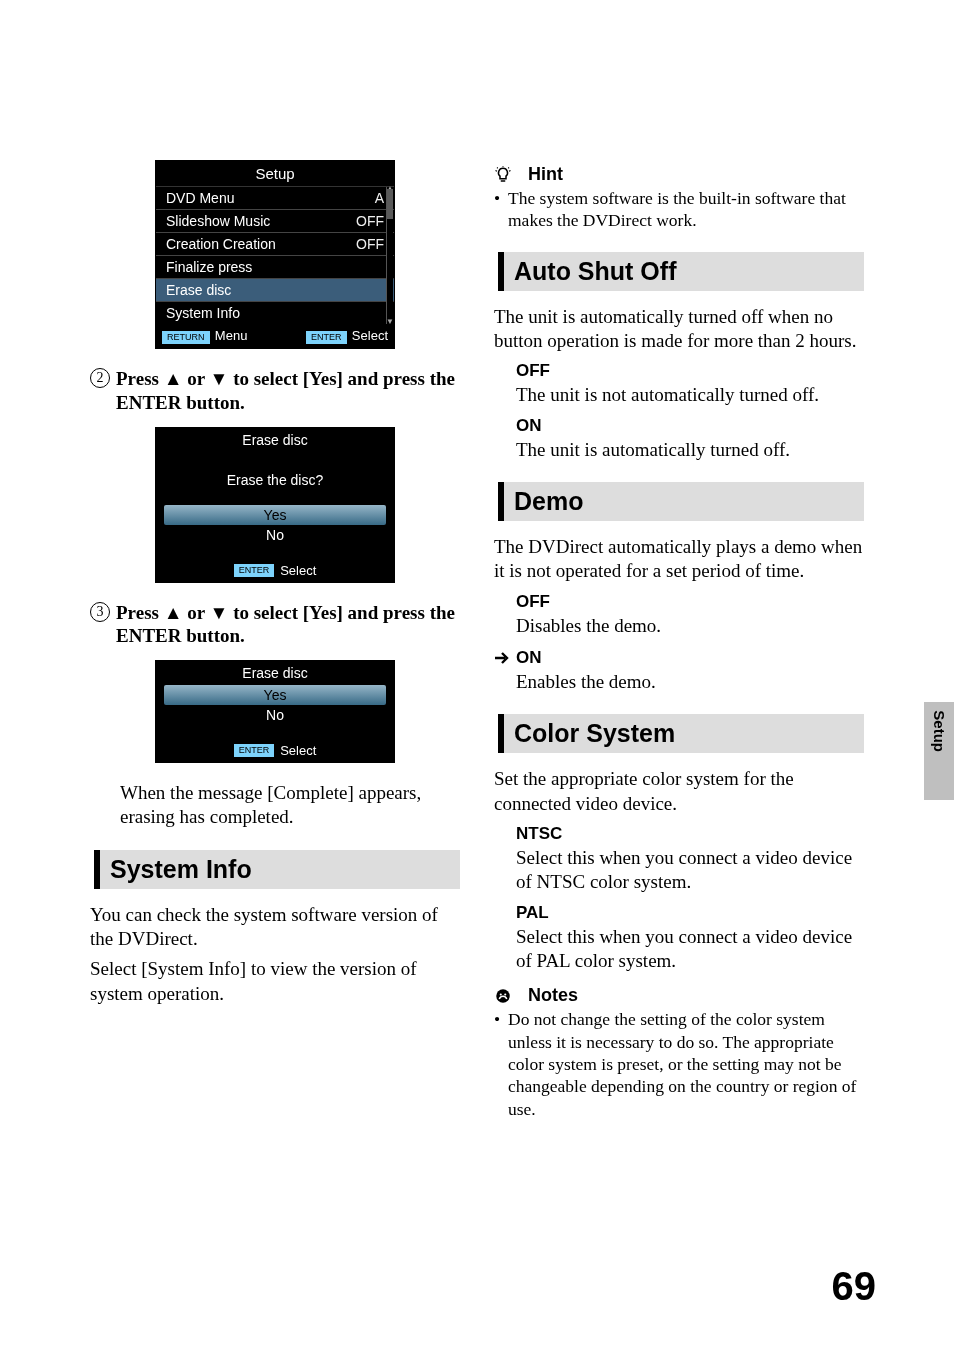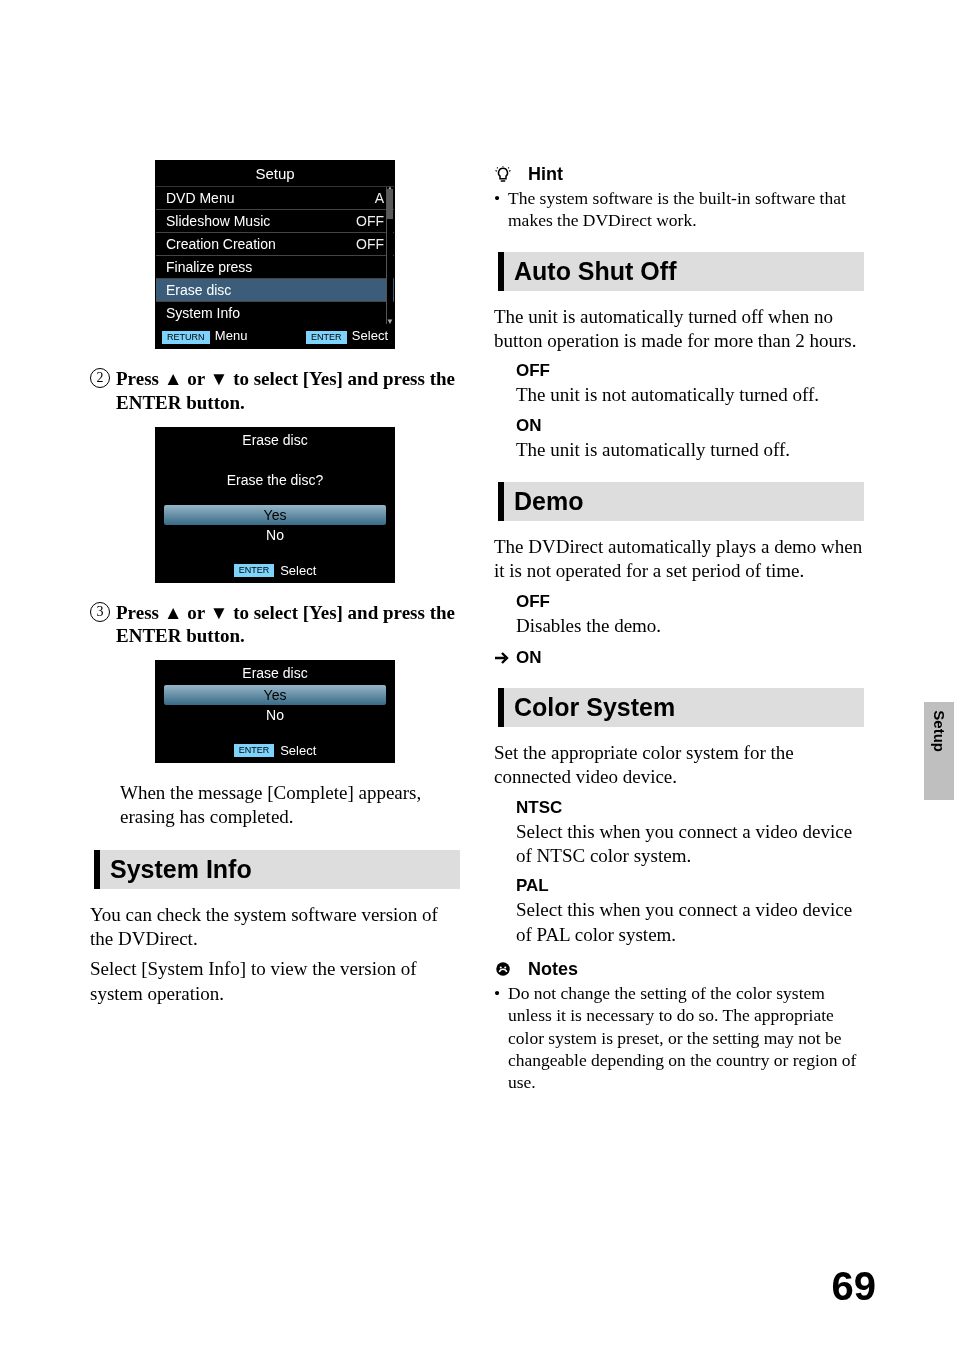--- a/index.html
+++ b/index.html
@@ -358,20 +358,21 @@
       <div class="option-label">OFF</div>
       <div class="option-desc">Disables the demo.</div>
       <div class="option-row" style="margin-left:0;">
         <span class="icon-rarrow">
           <svg width="16" height="14" viewBox="0 0 16 14">
               <path d="M1 7h10M8 2l5 5-5 5" fill="none" stroke="#000" stroke-width="2.4"></path>
             </svg>
         </span>
         <span>ON</span>
       </div>
+      <div class="option-desc">Enables the demo.</div>
 
       <div class="section-head">Color System</div>
       <div class="para noindent">Set the appropriate color system for the connected video device.</div>
       <div class="option-label">NTSC</div>
       <div class="option-desc">Select this when you connect a video device of NTSC color system.</div>
       <div class="option-label">PAL</div>
       <div class="option-desc">Select this when you connect a video device of PAL color system.</div>
 
       <div class="subhead" style="margin-top:12px;">
         <span class="icon-forbidden">

